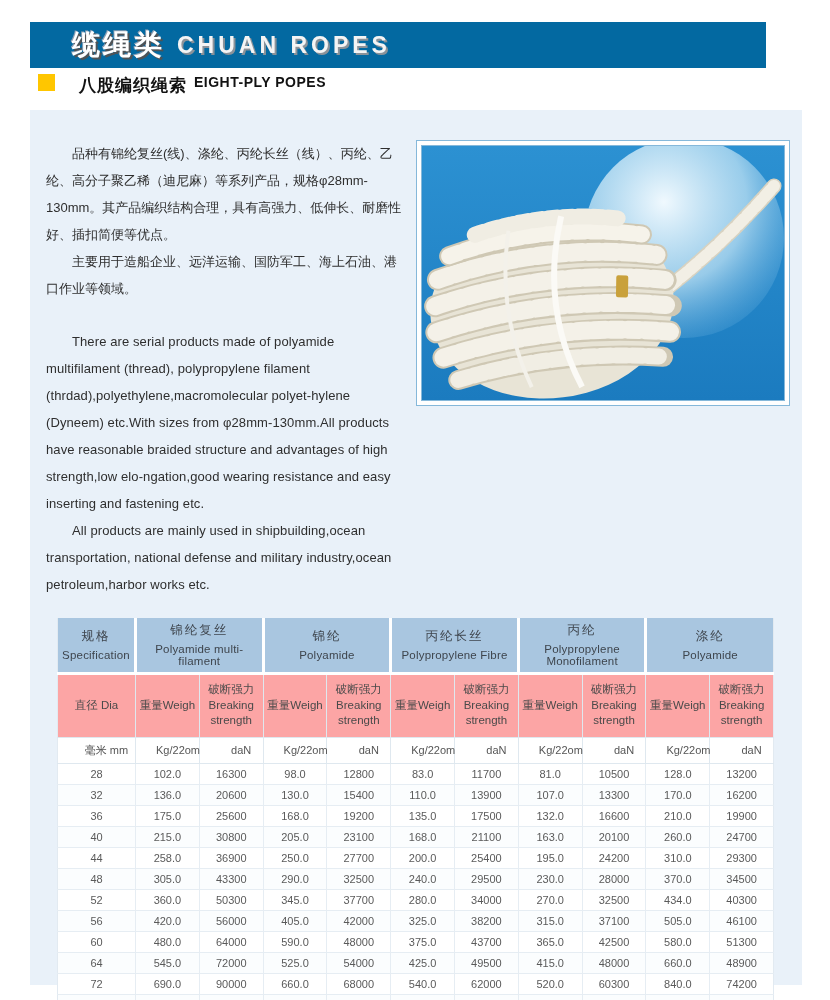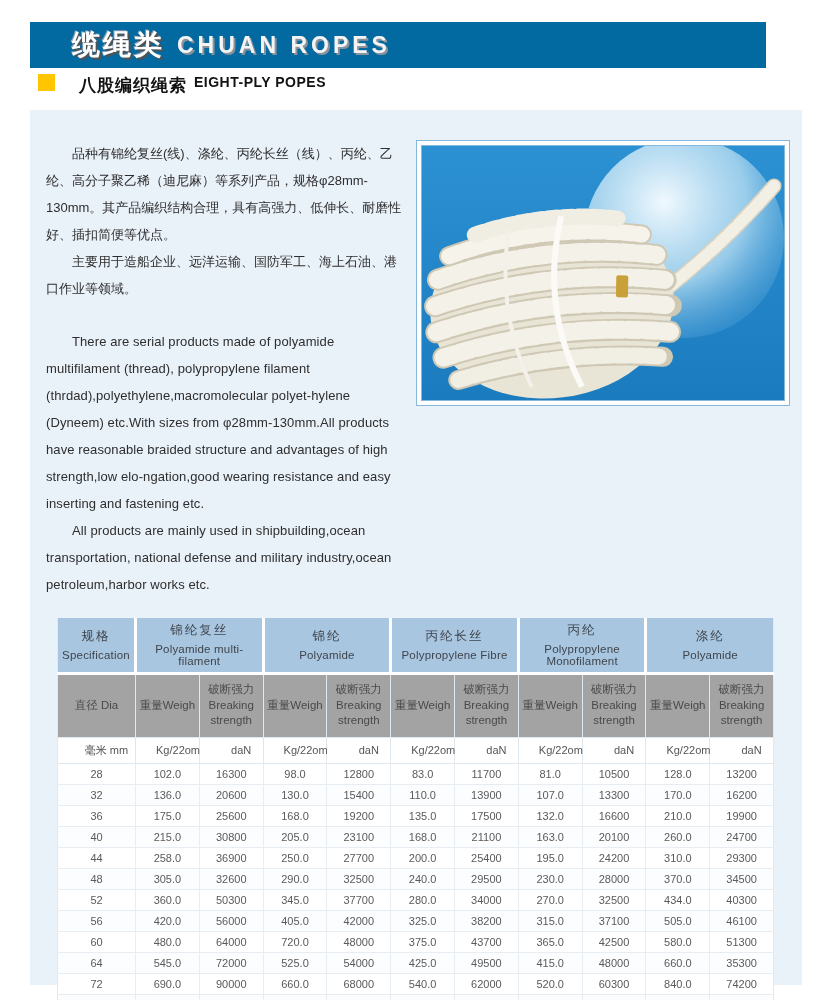--- a/index.html
+++ b/index.html
@@ -65,21 +65,21 @@
   }
   .grp-row th {
     background: #a9c6e0; color: #3e454d; font-weight: normal;
     height: 55px; vertical-align: middle; text-align: center;
     border-right: 3px solid #ffffff; border-bottom: 3px solid #ffffff;
   }
   .grp-row th:last-child { border-right: none; }
   .grp-row .g-cn { font-size: 12.5px; letter-spacing: 2px; margin-bottom: 4px; }
   .grp-row .g-en { font-size: 11.5px; letter-spacing: 0.2px; }
   .sub-row th {
-    background: #a3a3a3; color: #4a4a4a; font-weight: normal; font-size: 11.5px;
+    background: #fca5a5; color: #4a4a4a; font-weight: normal; font-size: 11.5px;
     height: 64px; vertical-align: middle; text-align: center;
     border-right: 1px solid #dfe8ef; border-bottom: 1px solid #dfe8ef;
     white-space: pre-line; line-height: 1.35;
   }
   .unit-row th {
     background: #ffffff; color: #555; font-weight: normal; font-size: 11px;
     height: 26px; text-align: center;
     border-right: 1px solid #dfe8ef; border-bottom: 1px solid #dfe8ef; padding-left: 20px;
   }
   .sub-row th:last-child, .unit-row th:last-child { border-right: none; }
@@ -297,21 +297,21 @@
             <td>200.0</td>
             <td>25400</td>
             <td>195.0</td>
             <td>24200</td>
             <td>310.0</td>
             <td>29300</td>
           </tr>
           <tr>
             <td>48</td>
             <td>305.0</td>
-            <td>32600</td>
+            <td>43300</td>
             <td>290.0</td>
             <td>32500</td>
             <td>240.0</td>
             <td>29500</td>
             <td>230.0</td>
             <td>28000</td>
             <td>370.0</td>
             <td>34500</td>
           </tr>
           <tr>
@@ -337,41 +337,41 @@
             <td>38200</td>
             <td>315.0</td>
             <td>37100</td>
             <td>505.0</td>
             <td>46100</td>
           </tr>
           <tr>
             <td>60</td>
             <td>480.0</td>
             <td>64000</td>
-            <td>720.0</td>
+            <td>590.0</td>
             <td>48000</td>
             <td>375.0</td>
             <td>43700</td>
             <td>365.0</td>
             <td>42500</td>
             <td>580.0</td>
             <td>51300</td>
           </tr>
           <tr>
             <td>64</td>
             <td>545.0</td>
             <td>72000</td>
             <td>525.0</td>
             <td>54000</td>
             <td>425.0</td>
             <td>49500</td>
             <td>415.0</td>
             <td>48000</td>
             <td>660.0</td>
-            <td>35300</td>
+            <td>48900</td>
           </tr>
           <tr>
             <td>72</td>
             <td>690.0</td>
             <td>90000</td>
             <td>660.0</td>
             <td>68000</td>
             <td>540.0</td>
             <td>62000</td>
             <td>520.0</td>

